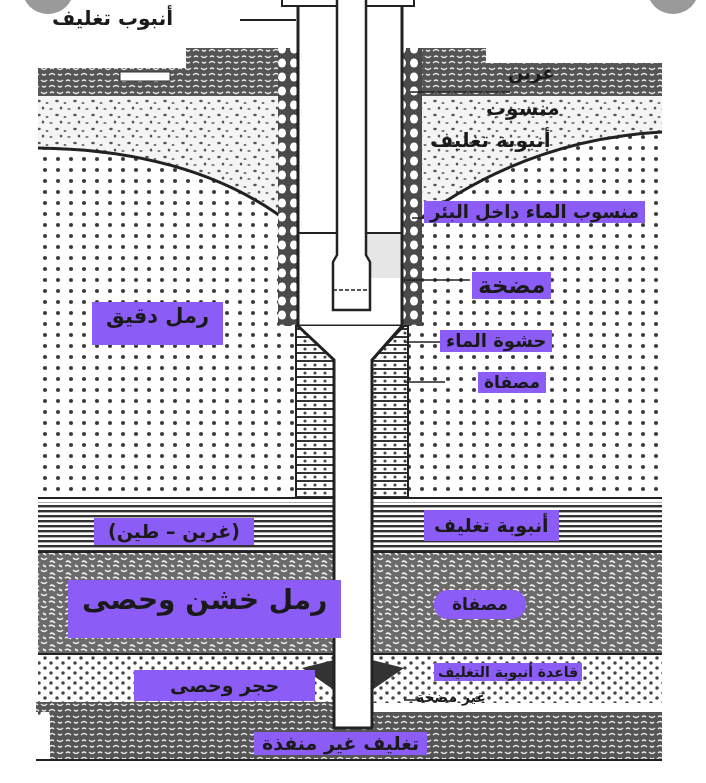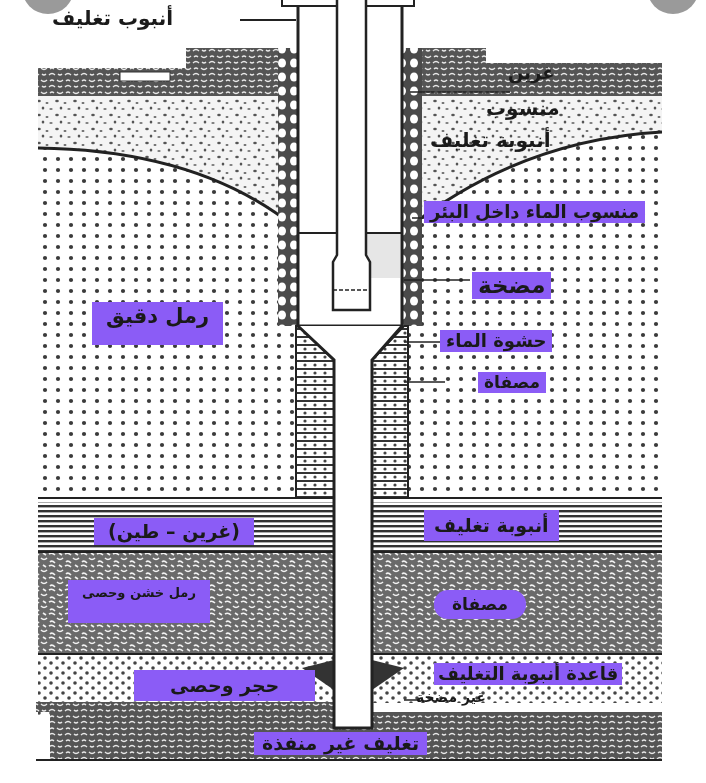--- a/index.html
+++ b/index.html
@@ -122,18 +122,18 @@
 <div class="lbl" style="left:508px;top:64px;font-size:18px;">غرين</div>
 <div class="lbl" style="left:486px;top:98px;font-size:20px;">منسوب</div>
 <div class="lbl" style="left:430px;top:130px;font-size:20px;">أنبوبة تغليف</div>
 <div class="lbl bg" style="left:424px;top:201px;font-size:18px;">منسوب الماء داخل البئر</div>
 <div class="lbl bg" style="left:472px;top:272px;font-size:23px;">مضخة</div>
 <div class="lbl bg" style="left:440px;top:330px;font-size:18px;">حشوة الماء</div>
 <div class="lbl bg" style="left:478px;top:372px;font-size:17px;">مصفاة</div>
 <div class="lbl bg" style="left:92px;top:302px;font-size:21px;padding:4px 14px 18px;">رمل دقيق</div>
 <div class="lbl bg" style="left:94px;top:510px;font-size:19px;padding:4px 14px;margin-top:8px;">(غرين – طين)</div>
 <div class="lbl bg" style="left:424px;top:510px;font-size:19px;padding:6px 10px;">أنبوبة تغليف</div>
-<div class="lbl bg" style="left:68px;top:580px;font-size:13px;padding:6px 14px 24px;">رمل خشن وحصى</div>
+<div class="lbl bg" style="left:68px;top:580px;font-size:28px;padding:6px 14px 24px;">رمل خشن وحصى</div>
 <div class="lbl bg" style="left:434px;top:590px;font-size:17px;padding:6px 18px;border-radius:14px;">مصفاة</div>
 <div class="lbl bg" style="left:134px;top:670px;font-size:19px;padding:6px 36px;">حجر وحصى</div>
-<div class="lbl bg" style="left:434px;top:663px;font-size:18px;padding:2px 4px;text-align:right;">قاعدة أنبوبة التغليف</div>
+<div class="lbl bg" style="left:434px;top:663px;font-size:14px;padding:2px 4px;text-align:right;">قاعدة أنبوبة التغليف</div>
 <div class="lbl" style="left:416px;top:690px;font-size:14px;">غير مضخة</div>
 <div class="lbl bg" style="left:254px;top:732px;font-size:19px;padding:2px 8px;">تغليف غير منفذة</div>
 
 </body></html>

